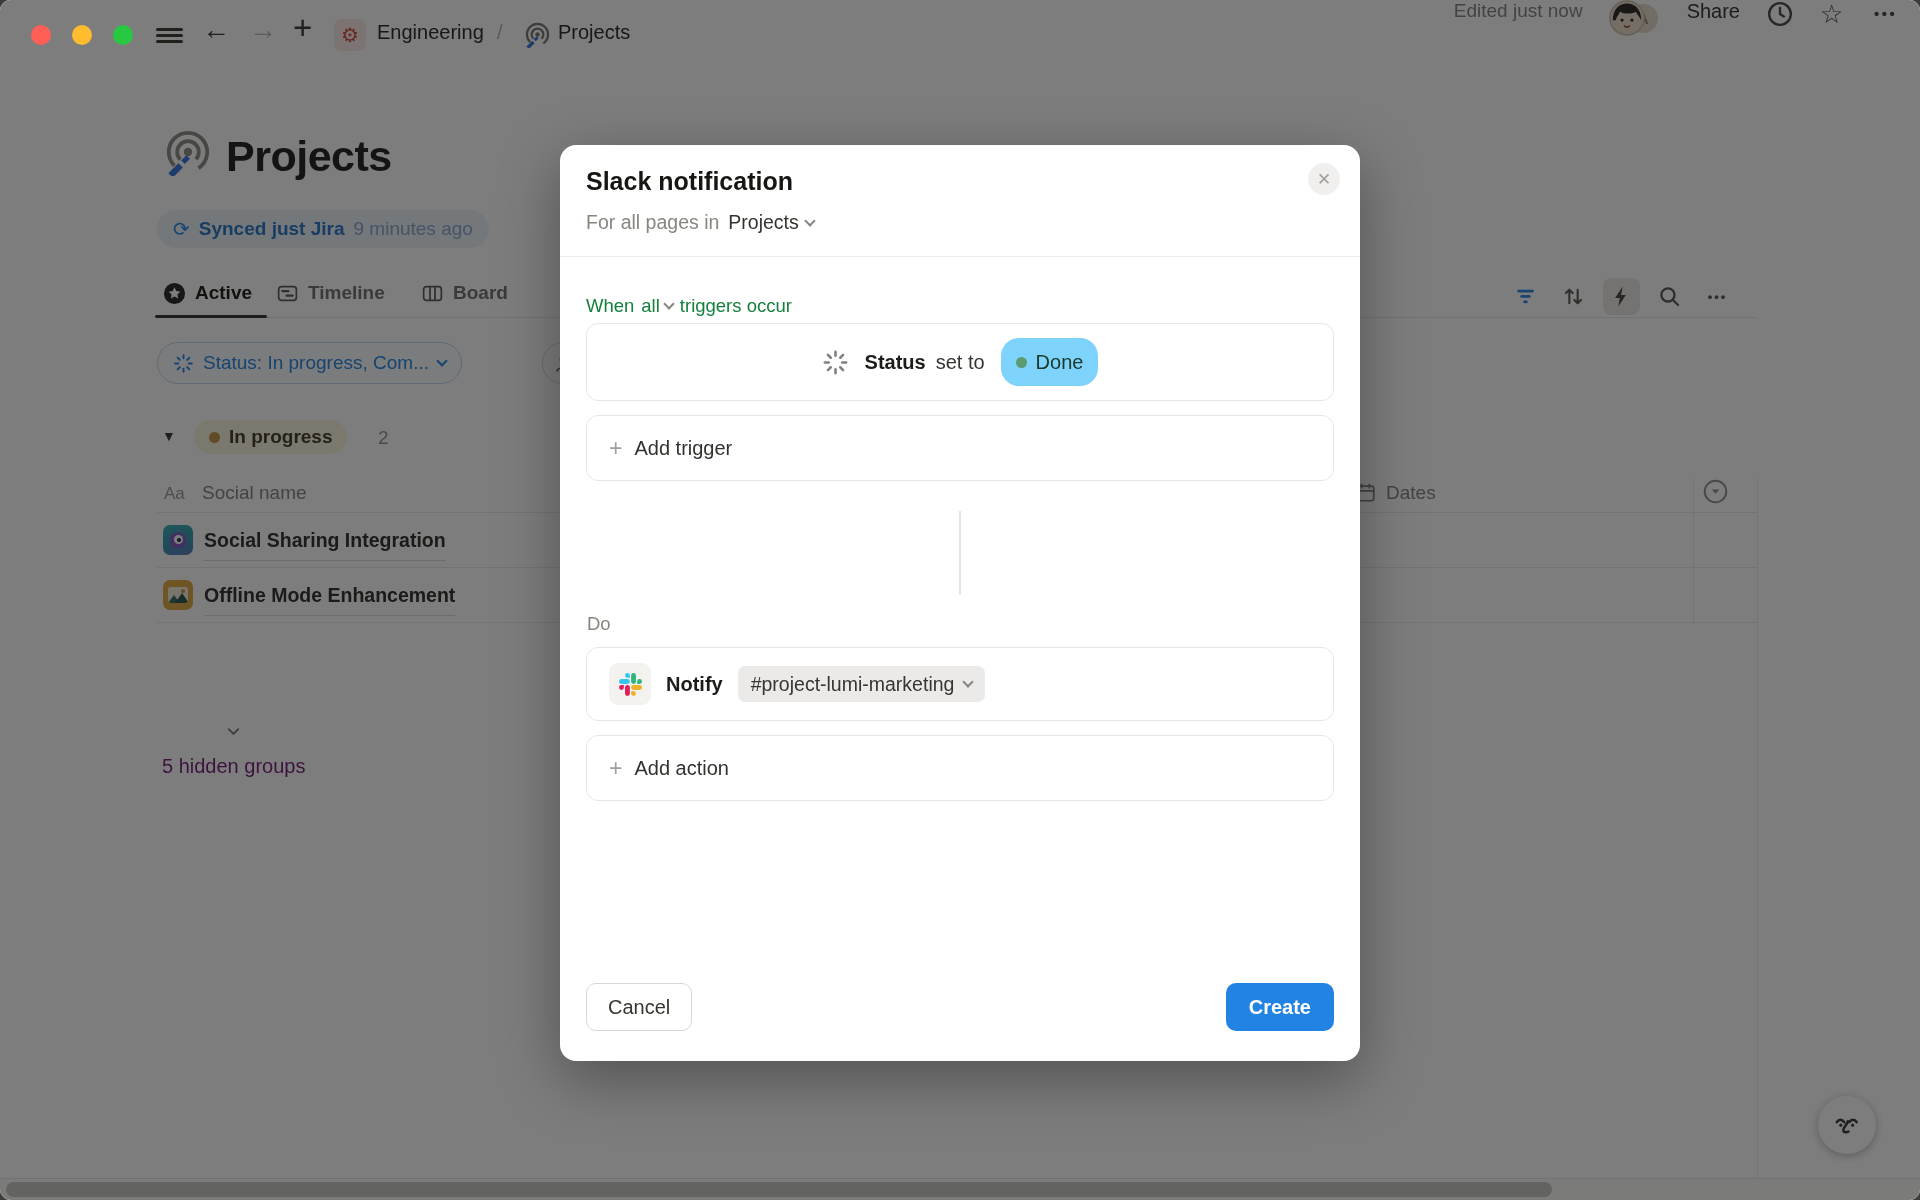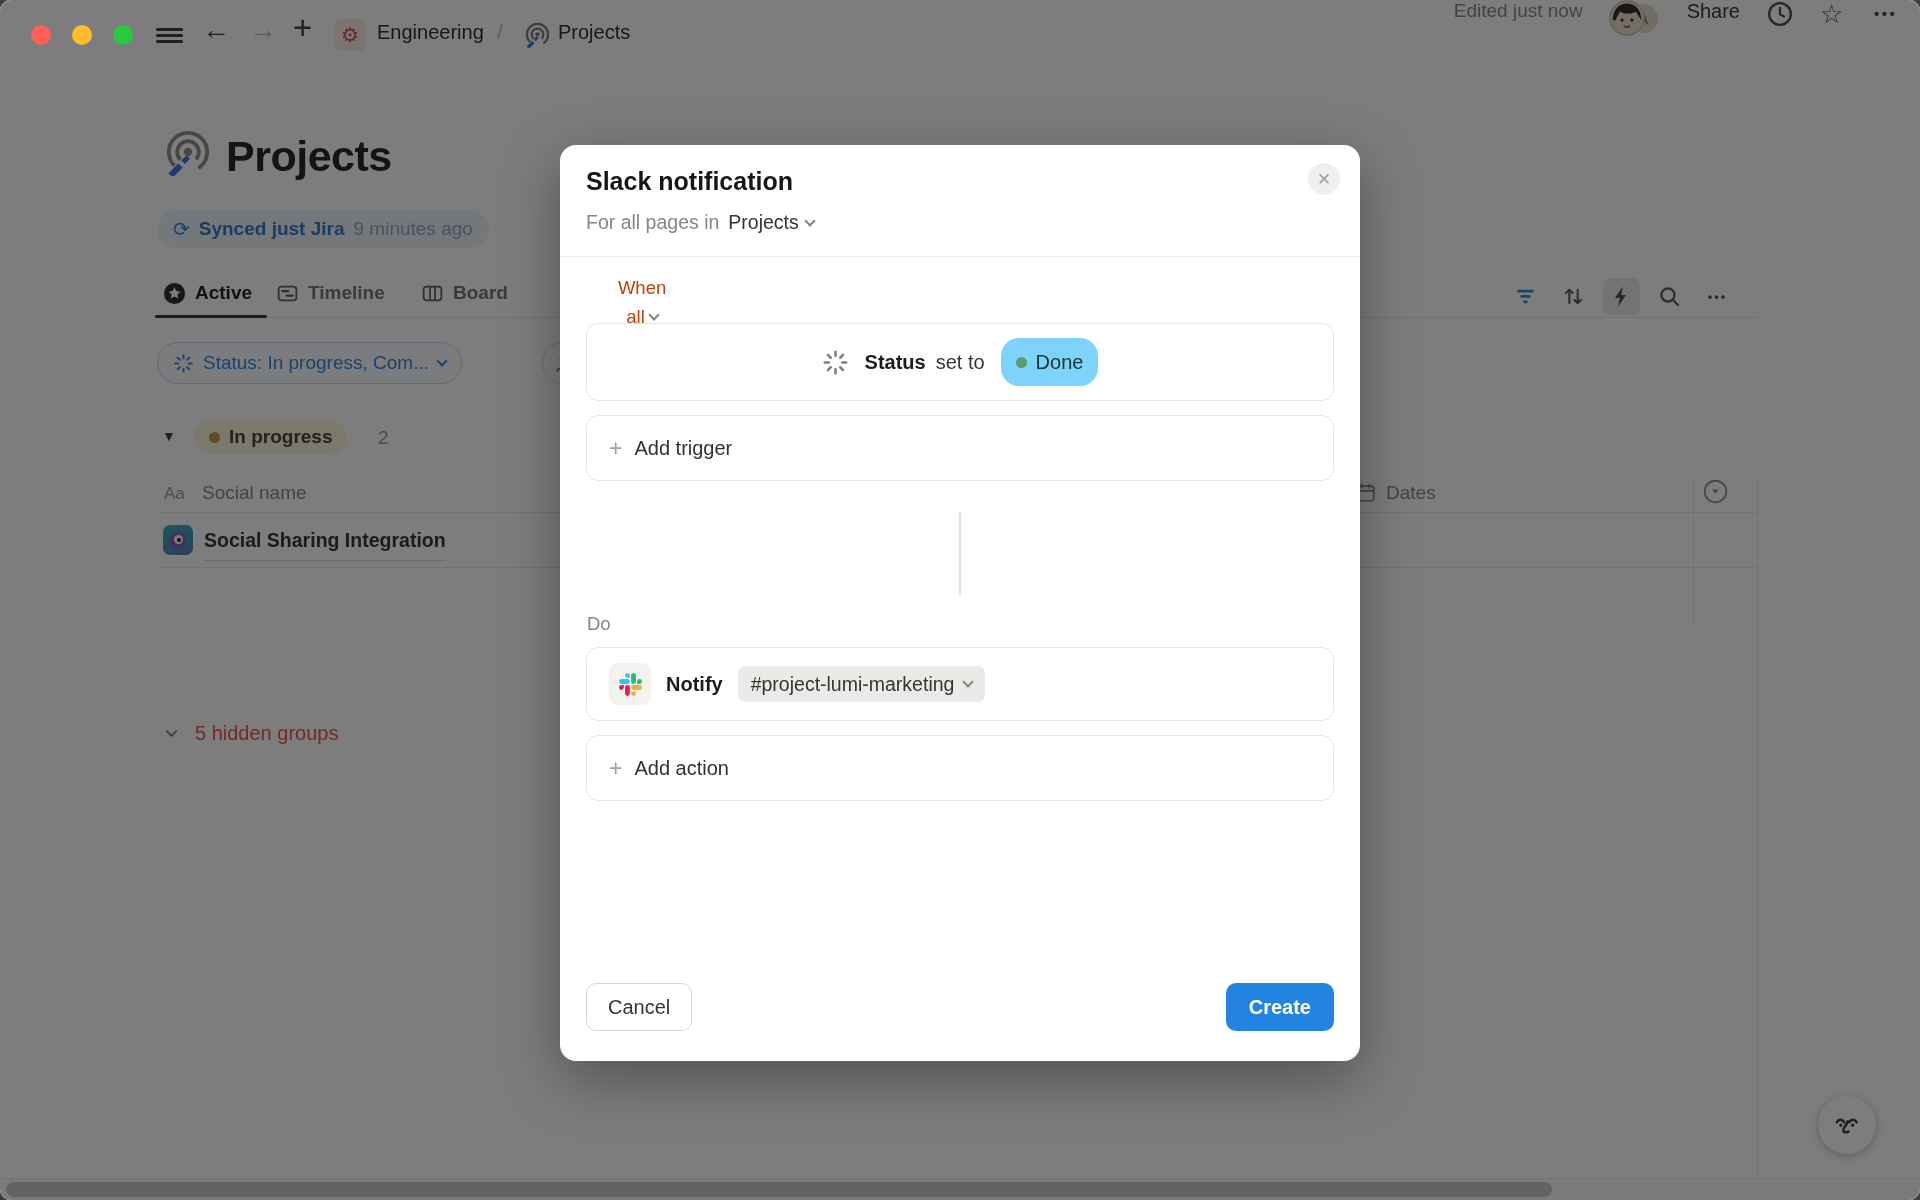--- a/index.html
+++ b/index.html
@@ -88,21 +88,21 @@
   .m-body { position:absolute; left:7px; top:7px; width:16px; height:16px; background:#7e57c2; border-radius:8px 8px 5px 5px; }
   .m-eye { position:absolute; left:11px; top:10px; width:9px; height:9px; background:#fff; border-radius:50%; }
   .m-pupil { position:absolute; left:14px; top:13px; width:3.5px; height:3.5px; background:#20242f; border-radius:50%; }
   .p-frame { position:absolute; left:5px; top:7px; width:20px; height:16px; background:#f7f0de; border-radius:3px; overflow:hidden; }
   .p-m1 { position:absolute; bottom:0; left:0; width:0; height:0; border-left:6px solid transparent; border-right:6px solid transparent; border-bottom:8px solid #37695d; }
   .p-m2 { position:absolute; bottom:0; left:7px; width:0; height:0; border-left:7px solid transparent; border-right:7px solid transparent; border-bottom:10px solid #23504a; }
   .p-sun { position:absolute; top:2px; right:3px; width:4px; height:4px; background:#df8f3b; border-radius:50%; }
   .row-title { position:absolute; left:47px; top:0; line-height:54px; font-size:19.5px; font-weight:600; color:#2b2a26;
                border-bottom:1px solid #d9d9d6; height:48px; }
 
-  .hidden-groups { position:absolute; left:162px; top:652px; display:flex; align-items:center; gap:14px; cursor:pointer; color:#ef4444; }
+  .hidden-groups { position:absolute; left:162px; top:652px; display:flex; align-items:center; gap:14px; cursor:pointer; color:#701a75;flex-direction:column; }
   .hidden-groups svg { width:19px; height:19px; }
   .hidden-groups .lbl { font-size:20px; }
 
   .ai-btn { position:absolute; left:1818px; top:1026px; width:58px; height:58px; border-radius:50%; background:#fff;
             box-shadow:0 2px 10px rgba(0,0,0,0.28); display:flex; align-items:center; justify-content:center; cursor:pointer; }
   .ai-btn svg { width:34px; height:34px; }
 
   
   .hscroll { position:absolute; left:0; bottom:0; width:1920px; height:22px; background:#fafaf8; border-top:1px solid #e8e8e6; z-index:1; }
   .hthumb { position:absolute; left:6px; top:3px; width:1546px; height:15px; border-radius:8px; background:#c7c7c5; cursor:grab; }
@@ -111,21 +111,21 @@
   .overlay { position:absolute; inset:0; background:rgba(15,15,15,0.54); z-index:40; }
   .modal { position:absolute; left:560px; top:145px; width:800px; height:916px; background:#fff; border-radius:16px;
            box-shadow:0 18px 60px rgba(0,0,0,0.35); z-index:60; }
   .m-title { position:absolute; left:26px; top:22px; font-size:25px; font-weight:700; color:#171612; }
   .m-close { position:absolute; right:20px; top:18px; width:32px; height:32px; border-radius:50%; background:#f0efed;
              color:#a3a09b; font-size:17px; display:flex; align-items:center; justify-content:center; cursor:pointer; }
   .m-scope { position:absolute; left:26px; top:66px; display:flex; align-items:center; gap:9px; font-size:19.5px; }
   .m-scope .pre { color:#87867f; }
   .m-scope .val { color:#34332f; display:flex; align-items:center; gap:7px; cursor:pointer; }
   .m-div { position:absolute; left:0; top:111px; width:800px; height:1px; background:#ededeb; }
-  .m-when { position:absolute; left:26px; top:132px; display:flex; align-items:center; gap:7px; font-size:18.5px; color:#c2410c;flex-direction:column; }
+  .m-when { position:absolute; left:26px; top:150px; display:flex; align-items:center; gap:7px; font-size:18.5px; color:#15803d; }
   .m-when .dd { display:flex; align-items:center; gap:5px; cursor:pointer; }
   .chev { display:inline-block; width:8px; height:8px; border-right:2px solid #87867f; border-bottom:2px solid #87867f;
           transform:rotate(45deg); margin-top:-4px; }
   .chev.blue { border-color:#2383e2; }
   .card { position:absolute; left:26px; width:748px; border:1px solid #e7e6e3; border-radius:12px; background:#fff;
           display:flex; align-items:center; padding:0 22px; }
   .card.trigger { top:178px; height:78px; gap:16px;justify-content:center; }
   .card.addcard { cursor:pointer; gap:12px; }
   .addplus { font-size:23px; color:#a09f9b; font-weight:400; }
   .addlbl { font-size:20px; color:#33322f; }
@@ -324,20 +324,30 @@
     <div class="vline" style="left:1757px;top:408px;height:700px"></div>
 
     <div class="dbrow" style="top:443px">
       <span class="appicon app1">
         <span class="m-body"></span>
           <span class="m-eye"></span>
           <span class="m-pupil"></span>
       </span>
       <span class="row-title">Social Sharing Integration</span>
     </div>
+    <div class="dbrow" style="top:498px">
+      <span class="appicon app2">
+        <span class="p-frame">
+            <span class="p-m1"></span>
+            <span class="p-m2"></span>
+            <span class="p-sun"></span>
+          </span>
+      </span>
+      <span class="row-title">Offline Mode Enhancement</span>
+    </div>
 
     <div class="hidden-groups">
       <svg viewBox="0 0 24 24" fill="none" stroke="#71706b" stroke-width="2.2" stroke-linecap="round" stroke-linejoin="round">
         <path d="M6 9l6 6 6-6"></path>
       </svg>
       <span class="lbl">5 hidden groups</span>
     </div>
 
     <div class="ai-btn">
       <svg viewBox="0 0 24 24" fill="none" stroke="#33322e" stroke-width="1.8" stroke-linecap="round">

